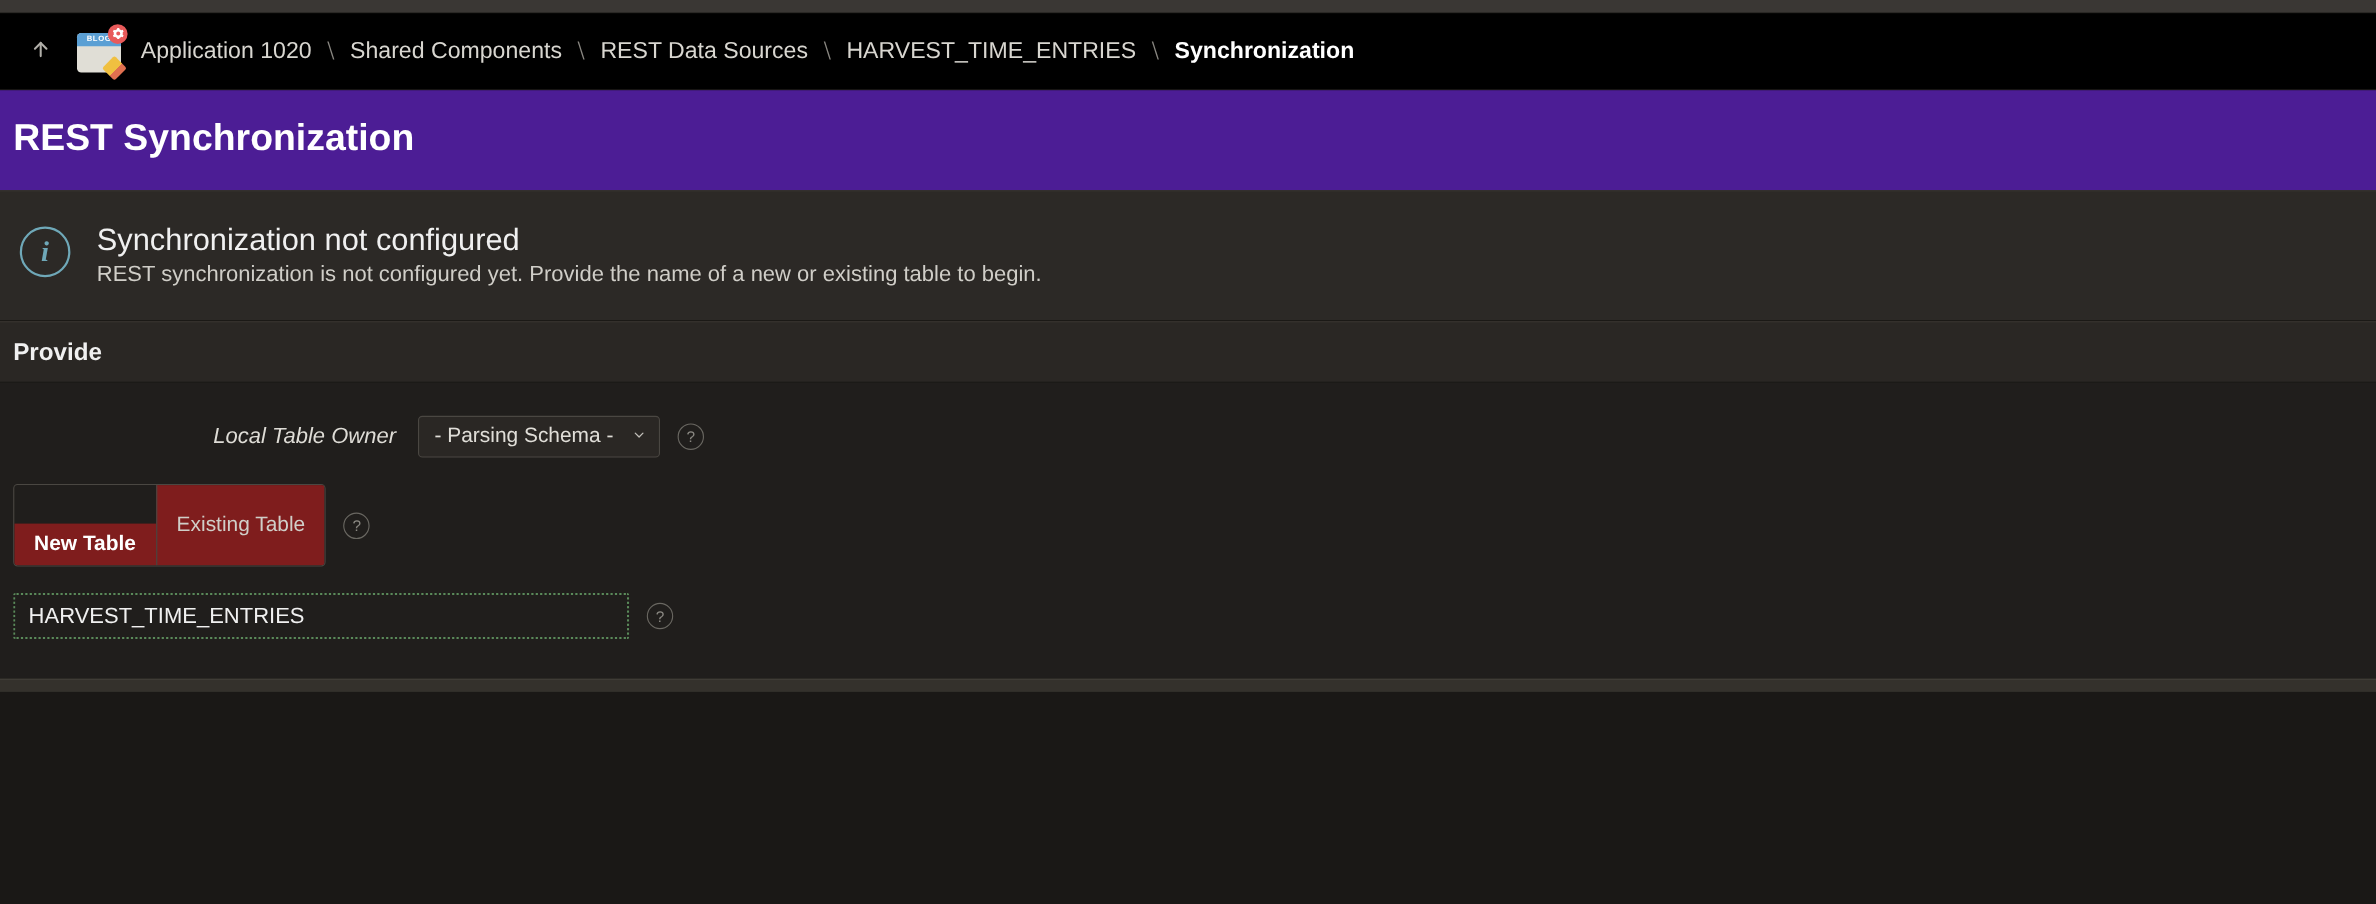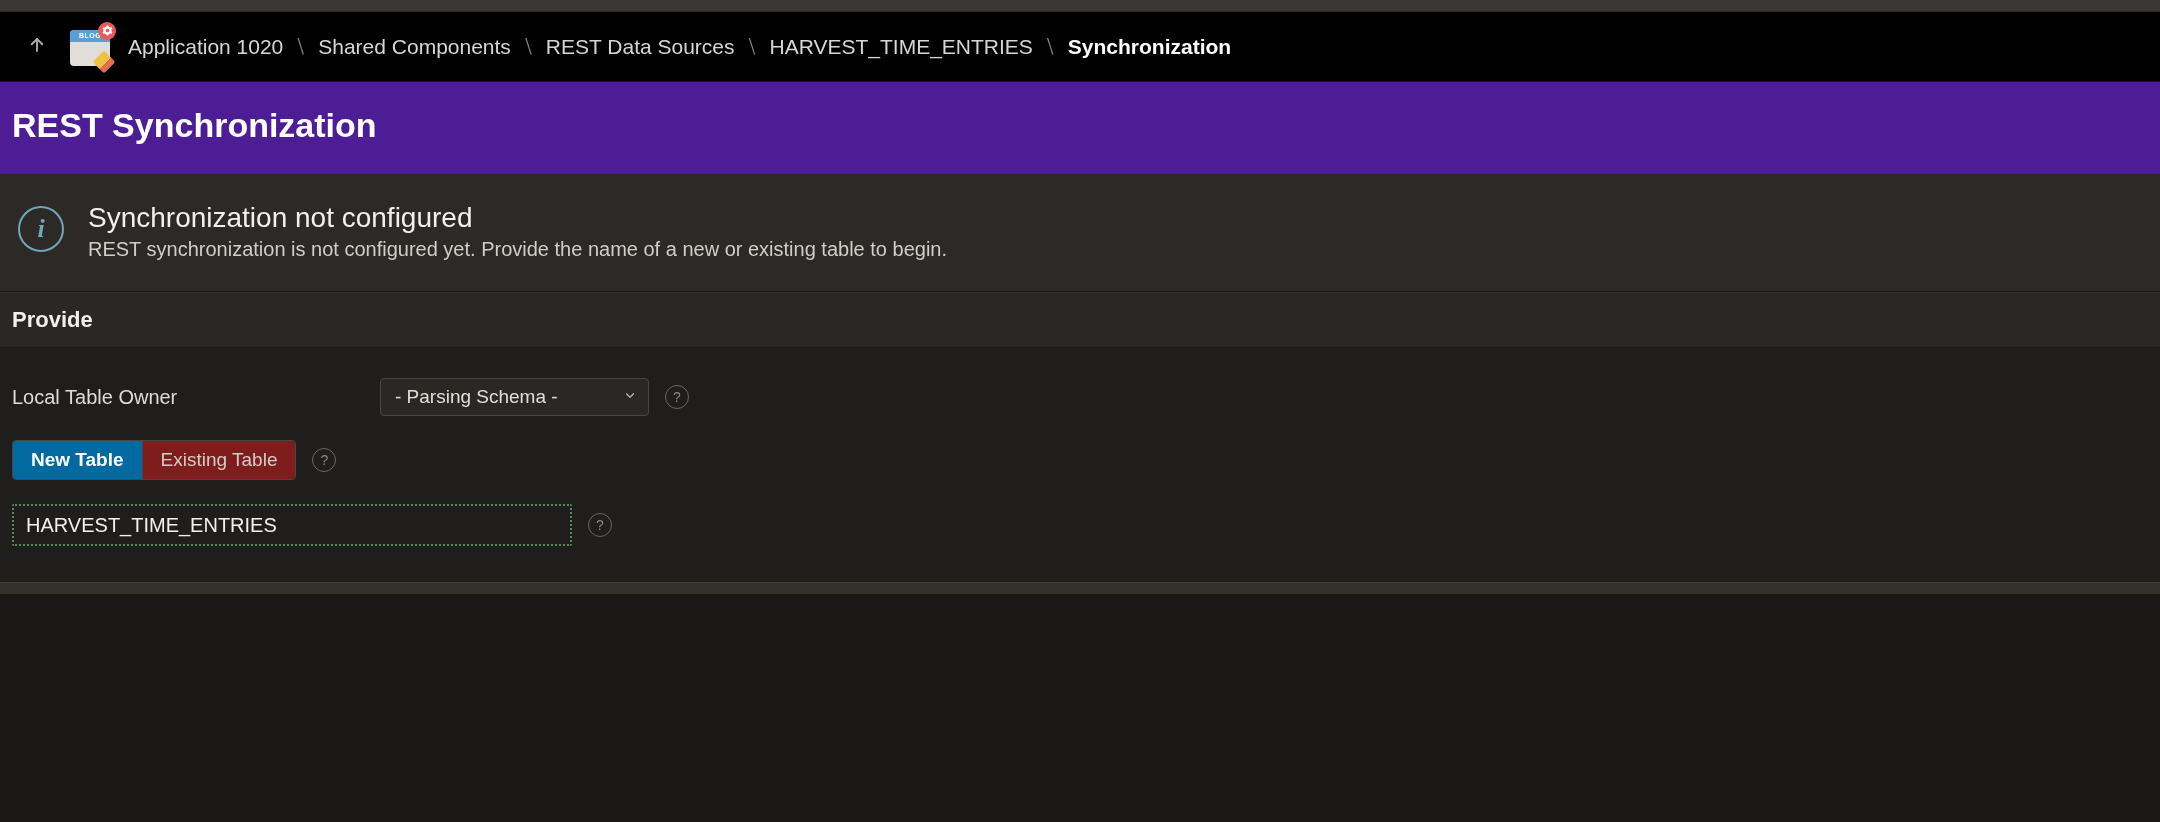--- a/index.html
+++ b/index.html
@@ -152,27 +152,29 @@
     background: #201e1c;
   }
   .form-row {
     display: flex;
     align-items: center;
     margin-bottom: 24px;
   }
   .form-row:last-child { margin-bottom: 0; }
   .form-label {
     width: 368px;
+    text-align: right;
     padding-right: 20px;
     color: #dedcd6;
     font-size: 20px;
+    font-style: italic;
   }
   .select-wrap {
     position: relative;
-    width: 269px;
+    width: 220px;
   }
   .select {
     width: 100%;
     height: 38px;
     background: #2a2724;
     border: 1px solid #4a4742;
     border-radius: 4px;
     color: #e0ded8;
     font-size: 19px;
     padding: 0 40px 0 14px;
@@ -208,23 +210,24 @@
   }
   .toggle-btn {
     padding: 8px 18px;
     background: #7f1d1d;
     color: #d0cec8;
     font-size: 19px;
     border: none;
     cursor: pointer;
   }
   .toggle-btn.active {
-    background: #0369a1;
+    background: #7f1d1d;
     color: #fff;
     font-weight: 700;
+    margin-top: 35px;
   }
   .toggle-btn + .toggle-btn {
     border-left: 1px solid #4a4742;
   }
   .text-input {
     width: 560px;
     height: 42px;
     background: #201e1c;
     border: 2px dotted #5a8a5a;
     border-radius: 2px;

